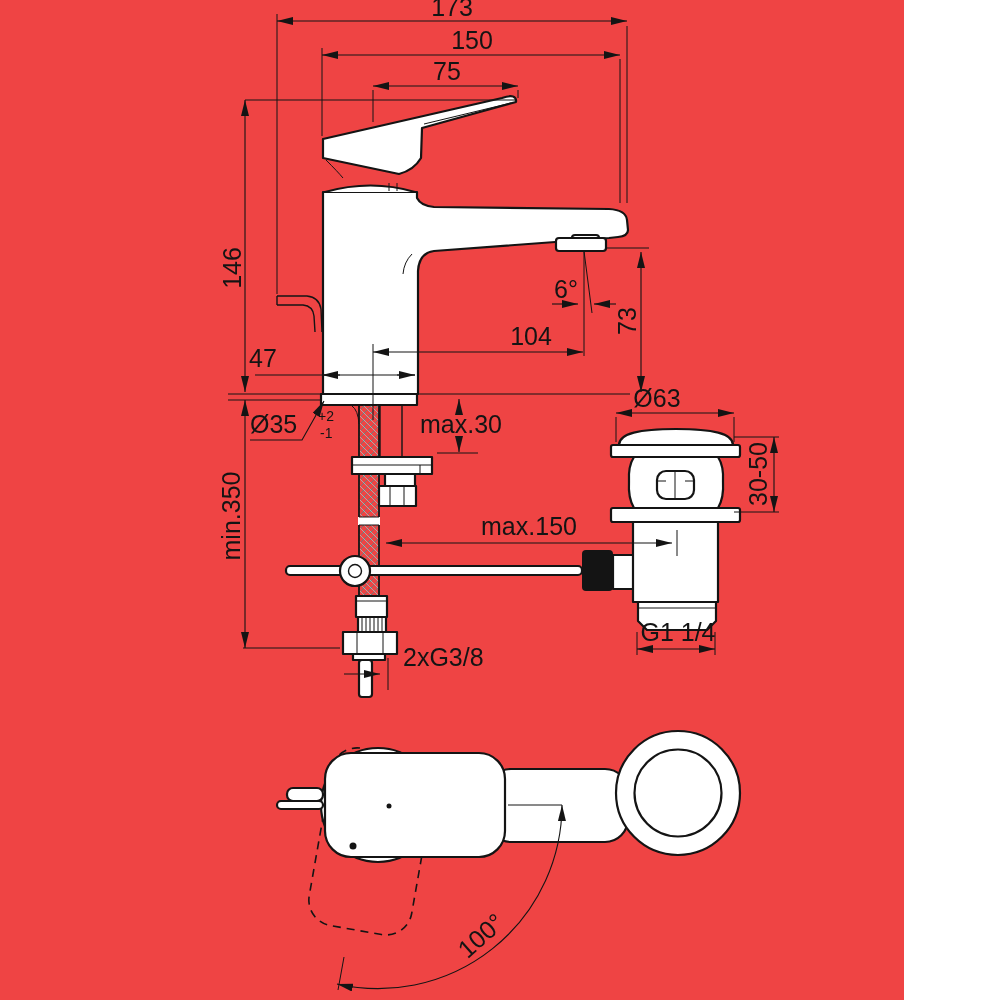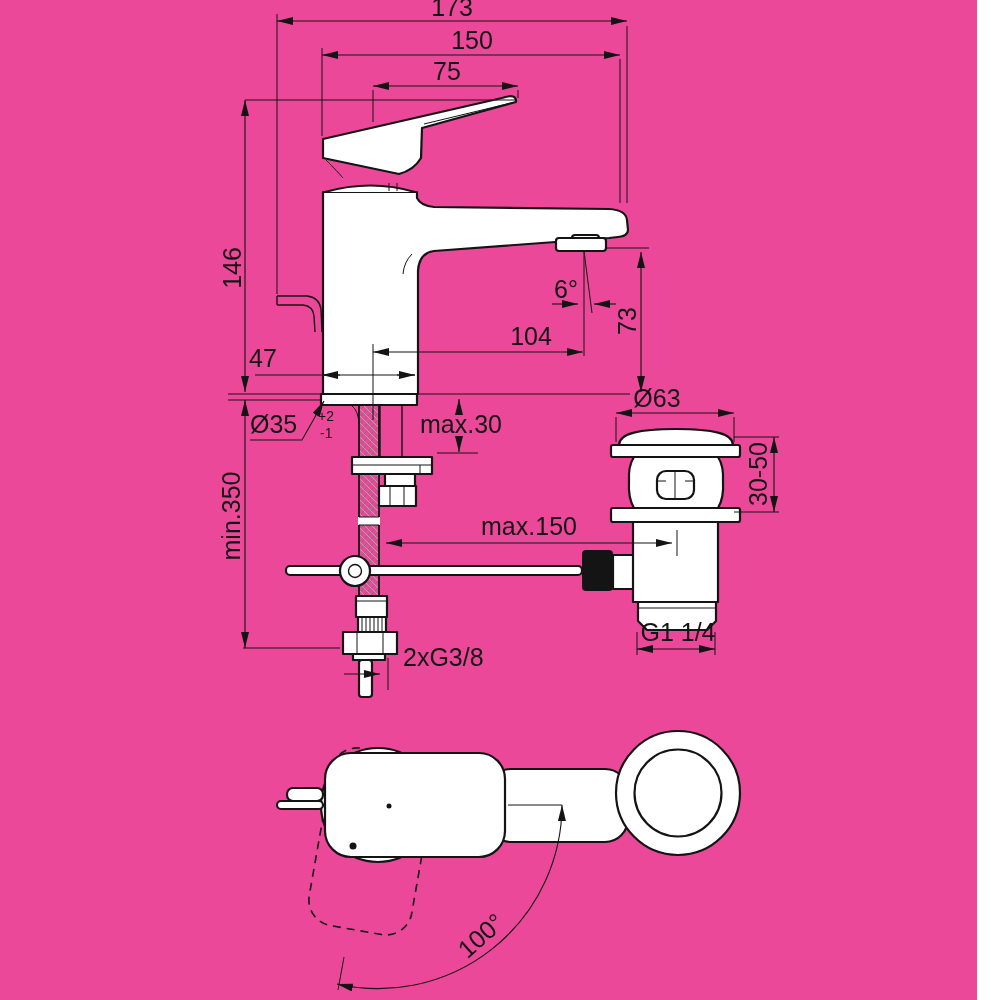--- a/index.html
+++ b/index.html
@@ -1,16 +1,16 @@
 <!DOCTYPE html>
 <html><head>
 <meta charset="utf-8">
 <style>
   html,body{margin:0;padding:0;background:#fff;}
-  #stage{position:relative;width:977px;height:1000px;background:#ec4899;overflow:hidden;
+  #stage{position:relative;width:904px;height:1000px;background:#ef4444;overflow:hidden;
          font-family:"Liberation Sans",sans-serif;}
   svg{display:block}
   text{fill:#141414;font-family:"Liberation Sans",sans-serif;font-size:25px;}
   .dimtxt{font-size:25px;}
   .toltxt{font-size:14px;}
   .part{fill:#fff;stroke:#141414;stroke-width:2.2;stroke-linejoin:round;}
   .part-thin{fill:none;stroke:#141414;stroke-width:1.4;}
   .dim{fill:none;stroke:#141414;stroke-width:1.1;}
   .ext{fill:none;stroke:#141414;stroke-width:1;}
   .dashed{fill:none;stroke:#141414;stroke-width:1.6;stroke-dasharray:8 6;}

